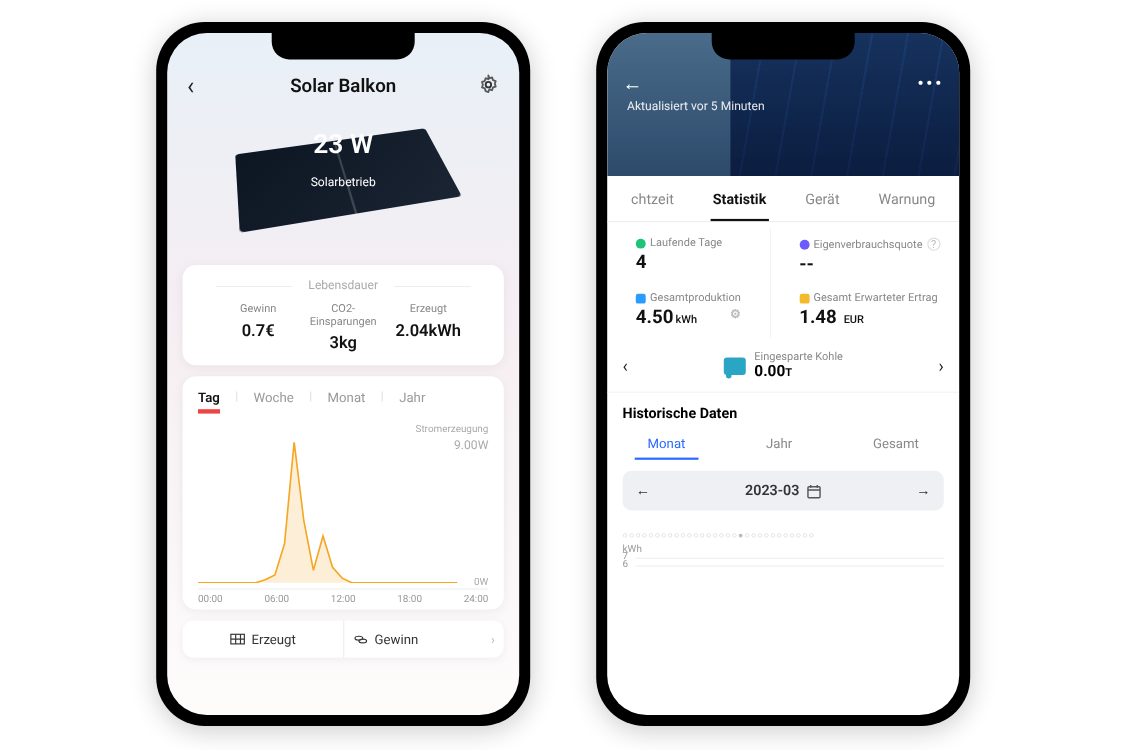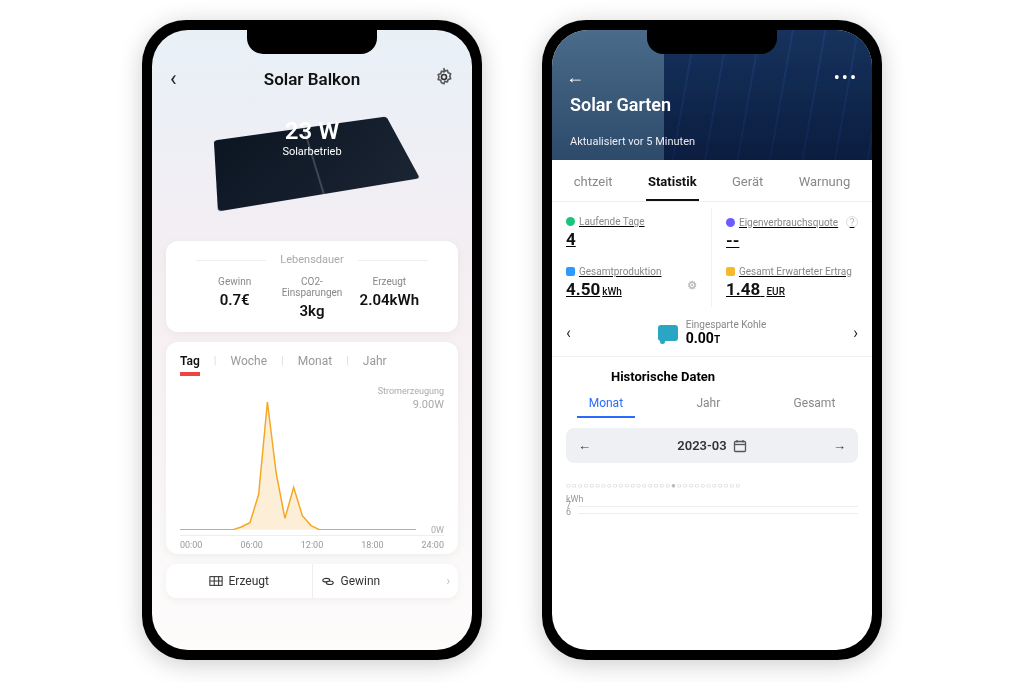--- a/index.html
+++ b/index.html
@@ -90,21 +90,21 @@
   }
   .panel-text {
     position: absolute;
     top: 16px;
     left: 0; right:0;
     text-align:center;
     color:#fff;
     z-index:2;
   }
   .panel-watt { font-size: 24px; font-weight:600; }
-  .panel-mode { font-size: 11px; margin-top:0; }
+  .panel-mode { font-size: 11px; margin-top:14px; }
   .card {
     background:#fff;
     margin:10px 14px;
     border-radius:12px;
     box-shadow:0 2px 10px rgba(0,0,0,0.05);
   }
   .lifetime-card { padding:12px 30px; }
   .lifetime-header {
     text-align:center;
     color:#aaa;
@@ -192,38 +192,38 @@
     border-bottom:1px solid #eee;
   }
   .tabs2 span { padding:0 2px 10px; }
   .tabs2 .active { color:#111; font-weight:700; border-bottom:2px solid #111; }
   .stat-grid {
     display:grid;
     grid-template-columns:1fr 1fr;
     gap:0;
     padding:6px 0;
   }
-  .stat-cell { padding:8px 14px; border-right:1px solid #f2f2f2;text-decoration:underline; }
+  .stat-cell { padding:8px 26px; border-right:1px solid #f2f2f2; }
   .stat-cell:nth-child(2n){ border-right:none; }
   .stat-label { font-size:10px; color:#888; display:flex; align-items:center; gap:4px;}
   .stat-value { font-size:17px; font-weight:700; color:#111; margin-top:2px; }
   .stat-value .unit { font-size:10px; font-weight:500; margin-left:2px;}
   .info-q { font-size:10px; color:#bbb; border:1px solid #ddd; border-radius:50%; width:12px; height:12px; display:inline-flex; align-items:center; justify-content:center; margin-left:auto;}
   .dot-icon { width:9px; height:9px; border-radius:50%; display:inline-block;}
   .savings-row {
     display:flex; align-items:center; justify-content:space-between;
     padding:6px 14px 10px; border-bottom:1px solid #f2f2f2;
   }
   .savings-center { display:flex; align-items:center; gap:8px; }
   .coal-icon { width:20px; height:16px; background:#2aa5c4; border-radius:3px; position:relative;}
   .coal-icon::after{content:''; position:absolute; bottom:-3px; left:2px; width:5px; height:5px; background:#2aa5c4; border-radius:50%;}
   .savings-text .sl { font-size:10px; color:#888; }
   .savings-text .sv { font-size:14px; font-weight:700; }
   .chev { font-size:16px; color:#222; }
-  .section-title { font-size:13px; font-weight:700; padding:12px 14px 6px;margin-left:45px;}
+  .section-title { font-size:13px; font-weight:700; padding:12px 14px 6px;}
   .tabs3 { display:flex; justify-content:space-around; font-size:12px; color:#888; }
   .tabs3 span { padding:6px 12px; }
   .tabs3 .active { color:#2b6aff; border-bottom:2px solid #2b6aff; }
   .date-nav {
     margin:10px 14px;
     background:#eef0f3;
     border-radius:8px;
     padding:10px 12px;
     display:flex;
     align-items:center;
@@ -330,21 +330,20 @@
 </div>
 
 <div class="phone">
   <div class="screen screen-right">
     <div class="hero">
       <div class="hero-panels"></div>
       <div class="hero-top">
         <span class="hero-back">←</span>
         <span class="hero-dots">•••</span>
       </div>
-      <div class="hero-title">Solar Garten</div>
       <div class="hero-sub">Aktualisiert vor 5 Minuten</div>
     </div>
 
     <div class="tabs2">
       <span>chtzeit</span>
       <span class="active">Statistik</span>
       <span>Gerät</span>
       <span>Warnung</span>
     </div>
 

